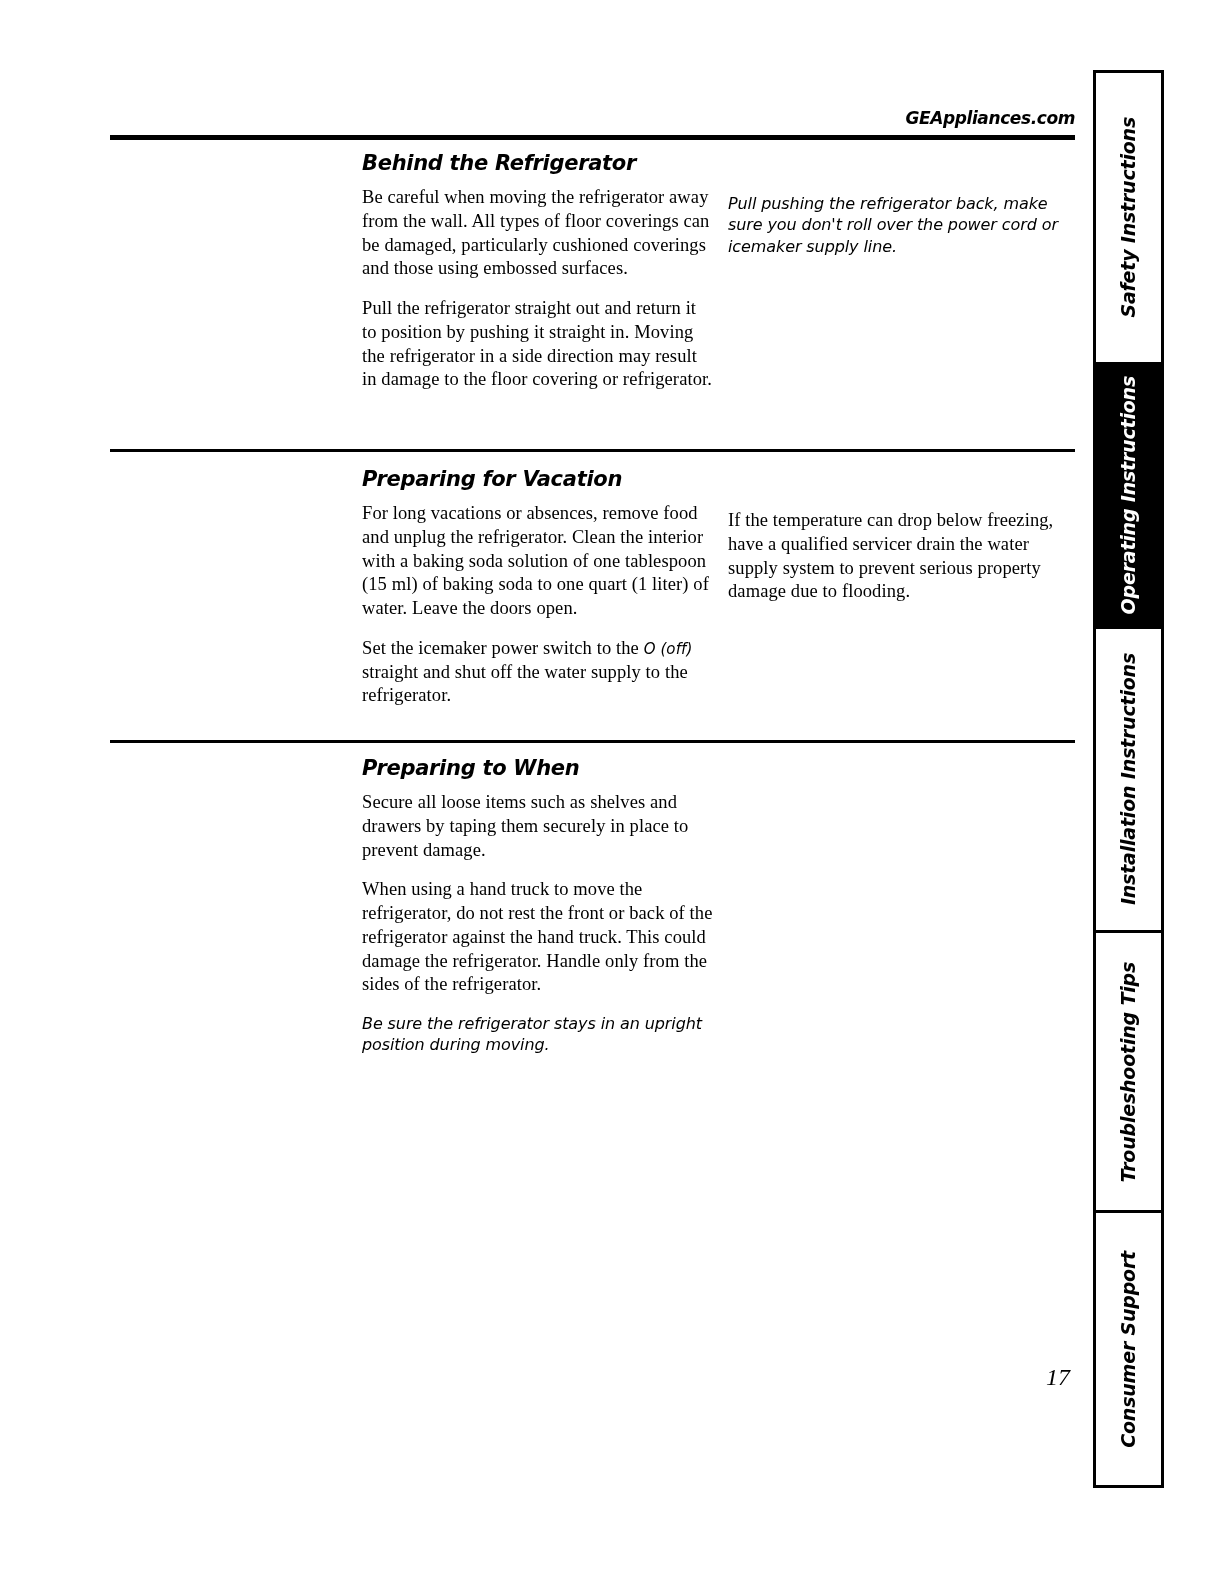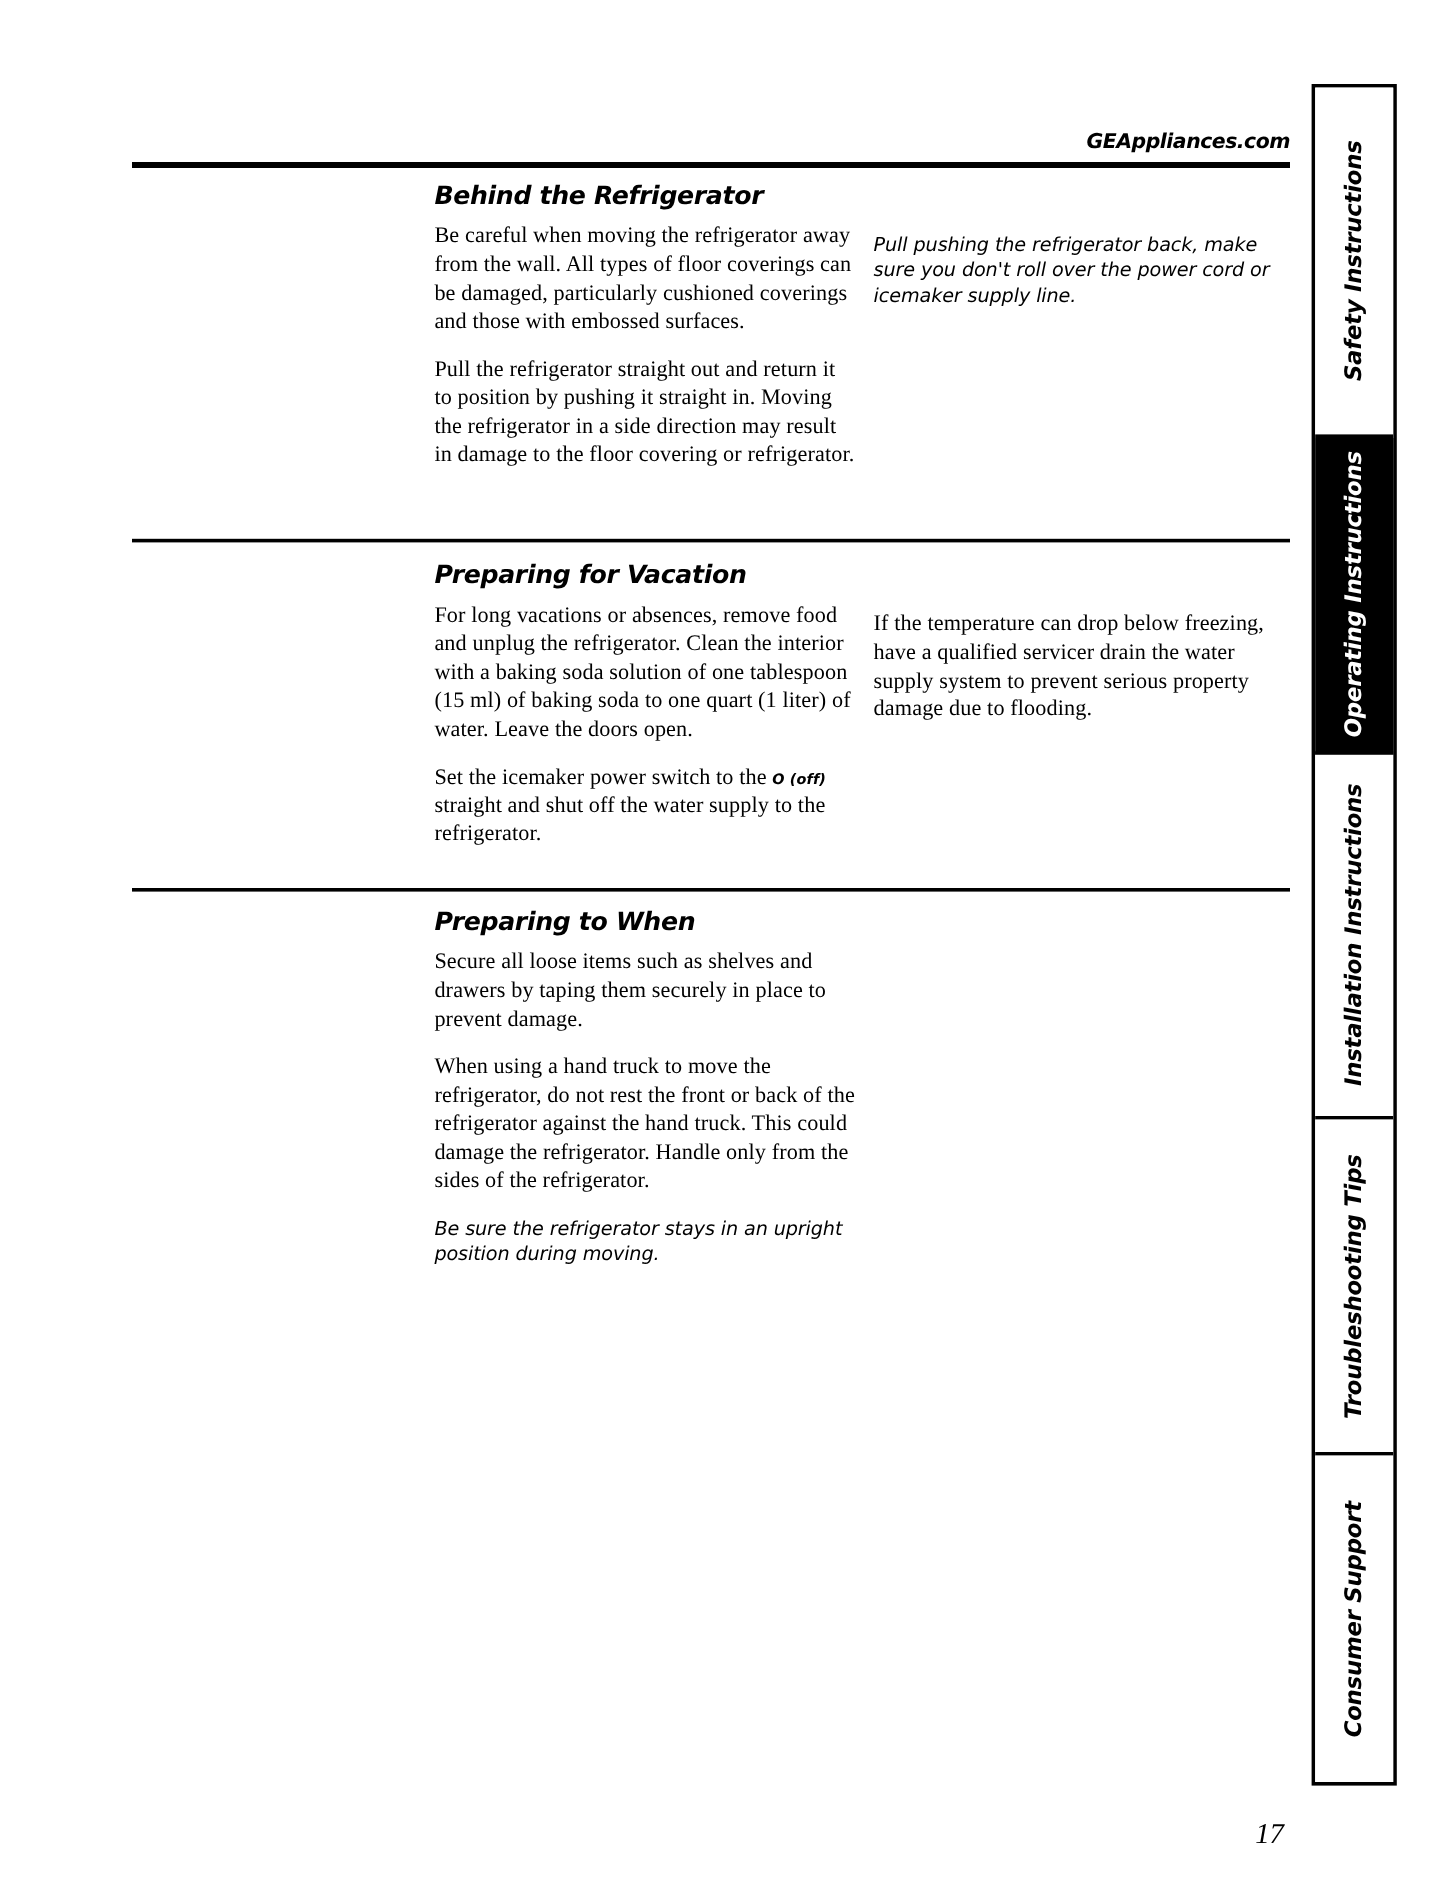--- a/index.html
+++ b/index.html
@@ -91,23 +91,23 @@
     font-family: "DejaVu Sans", sans-serif;
     font-style: italic;
     font-size: 16px;
     line-height: 1.33;
     letter-spacing: -0.1px;
   }
   p.note-text:last-child { margin-bottom: 0; }
 
   .emph {
     font-family: "DejaVu Sans", sans-serif;
-    font-weight: bold;
-    font-style: italic;
-    font-size: 12px;
+    font-weight: normal;
+    font-style: italic;
+    font-size: 15px;
   }
 
   
   #sec-1-left  { top: 152px; }
   #sec-1-right { top: 193px; }
   #sec-2-left  { top: 468px; }
   #sec-2-right { top: 509px; }
   #sec-3-left  { top: 757px; }
 
   
@@ -155,40 +155,40 @@
   #tab-0 { height: 293px; }
   #tab-1 { height: 265px; }
   #tab-2 { height: 306px; }
   #tab-3 { height: 281px; }
   #tab-4 { height: 273px; }
 
   
   .page-number {
     position: absolute;
     left: 990px;
-    top: 1516px;
+    top: 1364px;
     width: 80px;
     text-align: right;
     font-family: "Liberation Serif", serif;
     font-style: italic;
     font-size: 24px;
   }
 </style>
 </head>
 <body>
 
 <div class="page">
 
   <div class="site-url">GEAppliances.com</div>
 
   <div class="rule-top"></div>
 
   <div class="col-left" id="sec-1-left">
     <h2 class="section-heading">Behind the Refrigerator</h2>
-    <p class="body-text">Be careful when moving the refrigerator away from the wall. All types of floor coverings can be damaged, particularly cushioned coverings and those with embossed surfaces.</p>
+    <p class="body-text">Be careful when moving the refrigerator away from the wall. All types of floor coverings can be damaged, particularly cushioned coverings and those using embossed surfaces.</p>
     <p class="body-text">Pull the refrigerator straight out and return it to position by pushing it straight in. Moving the refrigerator in a side direction may result in damage to the floor covering or refrigerator.</p>
   </div>
 
   <div class="col-right" id="sec-1-right">
     <p class="note-text">Pull pushing the refrigerator back, make sure you don't roll over the power cord or icemaker supply line.</p>
   </div>
 
   <div class="rule-section" id="rule-2"></div>
 
   <div class="col-left" id="sec-2-left">

